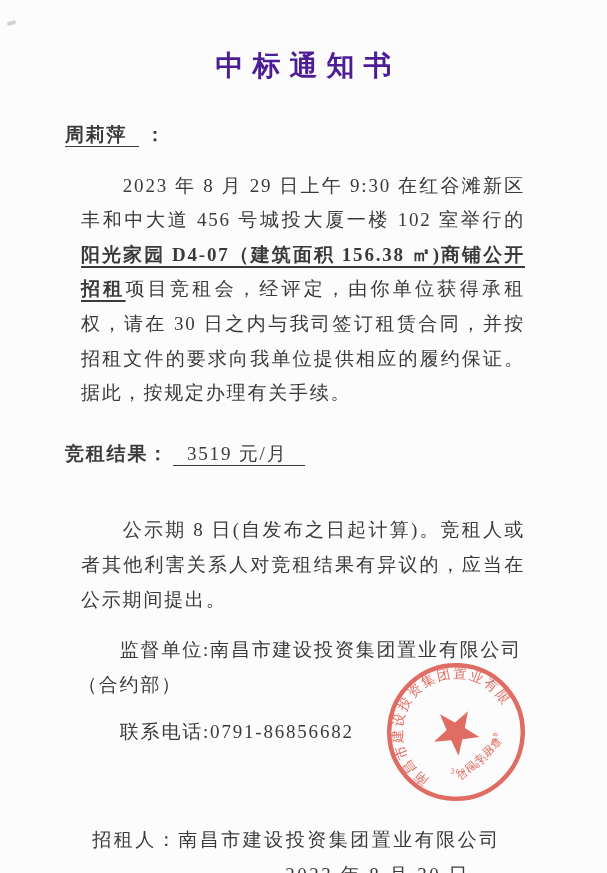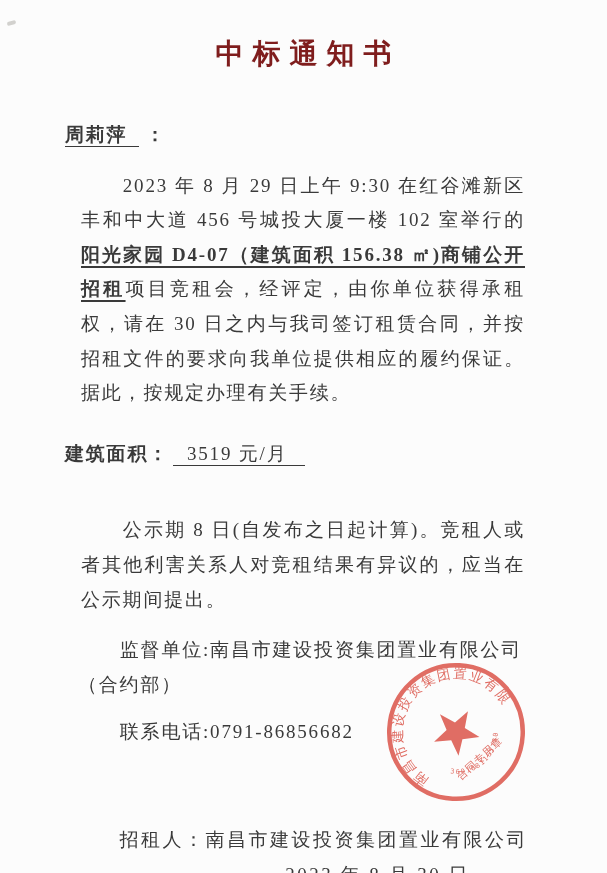--- a/index.html
+++ b/index.html
@@ -13,25 +13,25 @@
   }
   .page { position: relative; width: 607px; height: 873px; }
 
   .speck {
     position: absolute; left: 7px; top: 21px;
     width: 9px; height: 4px; background: #c7c5c2;
     border-radius: 2px; transform: rotate(-15deg); opacity: .8;
   }
 
   .title {
-    margin: 0; padding-top: 35px;
+    margin: 0; padding-top: 47px;
     text-align: center;
     font-size: 28px; font-weight: bold;
     letter-spacing: 9px; text-indent: 9px;
-    color: #7f1d1d;
+    color: #4c1d95;
   }
 
   .doc-body {
     position: absolute; left: 65px; right: 66px; top: 118px;
     font-size: 19px; line-height: 34.6px; letter-spacing: 1.8px;
   }
 
   .salutation { margin: 0 0 2px 0; }
   .bold { font-weight: bold; }
   .name-underline {
@@ -56,21 +56,21 @@
     border-bottom: 1.6px solid #3a3a3a;
     padding: 0 18px 1px 14px;
     margin-left: 4px;
     margin-top: 43px;
   }
 
   .notice { margin-top: 42px; }
   .indent-line { margin: 13px; text-indent: 2.2em; }
 
   .sig-issuer {
-    margin: 73px 0 0 0; text-align: right; padding-right: 13px;
+    margin: 73px 0 0 0; text-align: center; padding-right: 13px;
     letter-spacing: 2.5px;
   }
   .sig-date {
     margin: 0; text-align: right; padding-right: 71px;
     letter-spacing: 2.5px;
   }
 
   .seal {
     position: absolute; left: 381px; top: 657px;
     width: 150px; height: 150px;
@@ -88,21 +88,21 @@
   <div class="speck"></div>
 
   <h1 class="title">中标通知书</h1>
 
   <div class="doc-body">
 
     <p class="salutation"><span class="bold name-underline">周莉萍</span><span class="bold colon-gap">：</span></p>
 
     <p class="para"><span>2023 年 8 月 29 日上午 9:30 在红谷滩新区丰和中大道 456 号城投大厦一楼 102 室举行的</span><span class="hl">阳光家园 D4-07（建筑面积 156.38 ㎡)商铺公开招租</span><span>项目竞租会，经评定，由你单位获得承租权，请在 30 日之内与我司签订租赁合同，并按招租文件的要求向我单位提供相应的履约保证。据此，按规定办理有关手续。</span></p>
 
-    <p class="result-line"><span class="bold">建筑面积：</span><span class="fill-line">3519 元/月</span></p>
+    <p class="result-line"><span class="bold">竞租结果：</span><span class="fill-line">3519 元/月</span></p>
 
     <p class="para notice">公示期 8 日(自发布之日起计算)。竞租人或者其他利害关系人对竞租结果有异议的，应当在公示期间提出。</p>
 
     <p class="indent-line">监督单位:南昌市建设投资集团置业有限公司（合约部）</p>
 
     <p class="indent-line">联系电话:0791-86856682</p>
 
     <p class="sig-issuer"><span>招租人：</span><span>南昌市建设投资集团置业有限公司</span></p>
 
     <p class="sig-date">2023 年 8 月 30 日</p>

